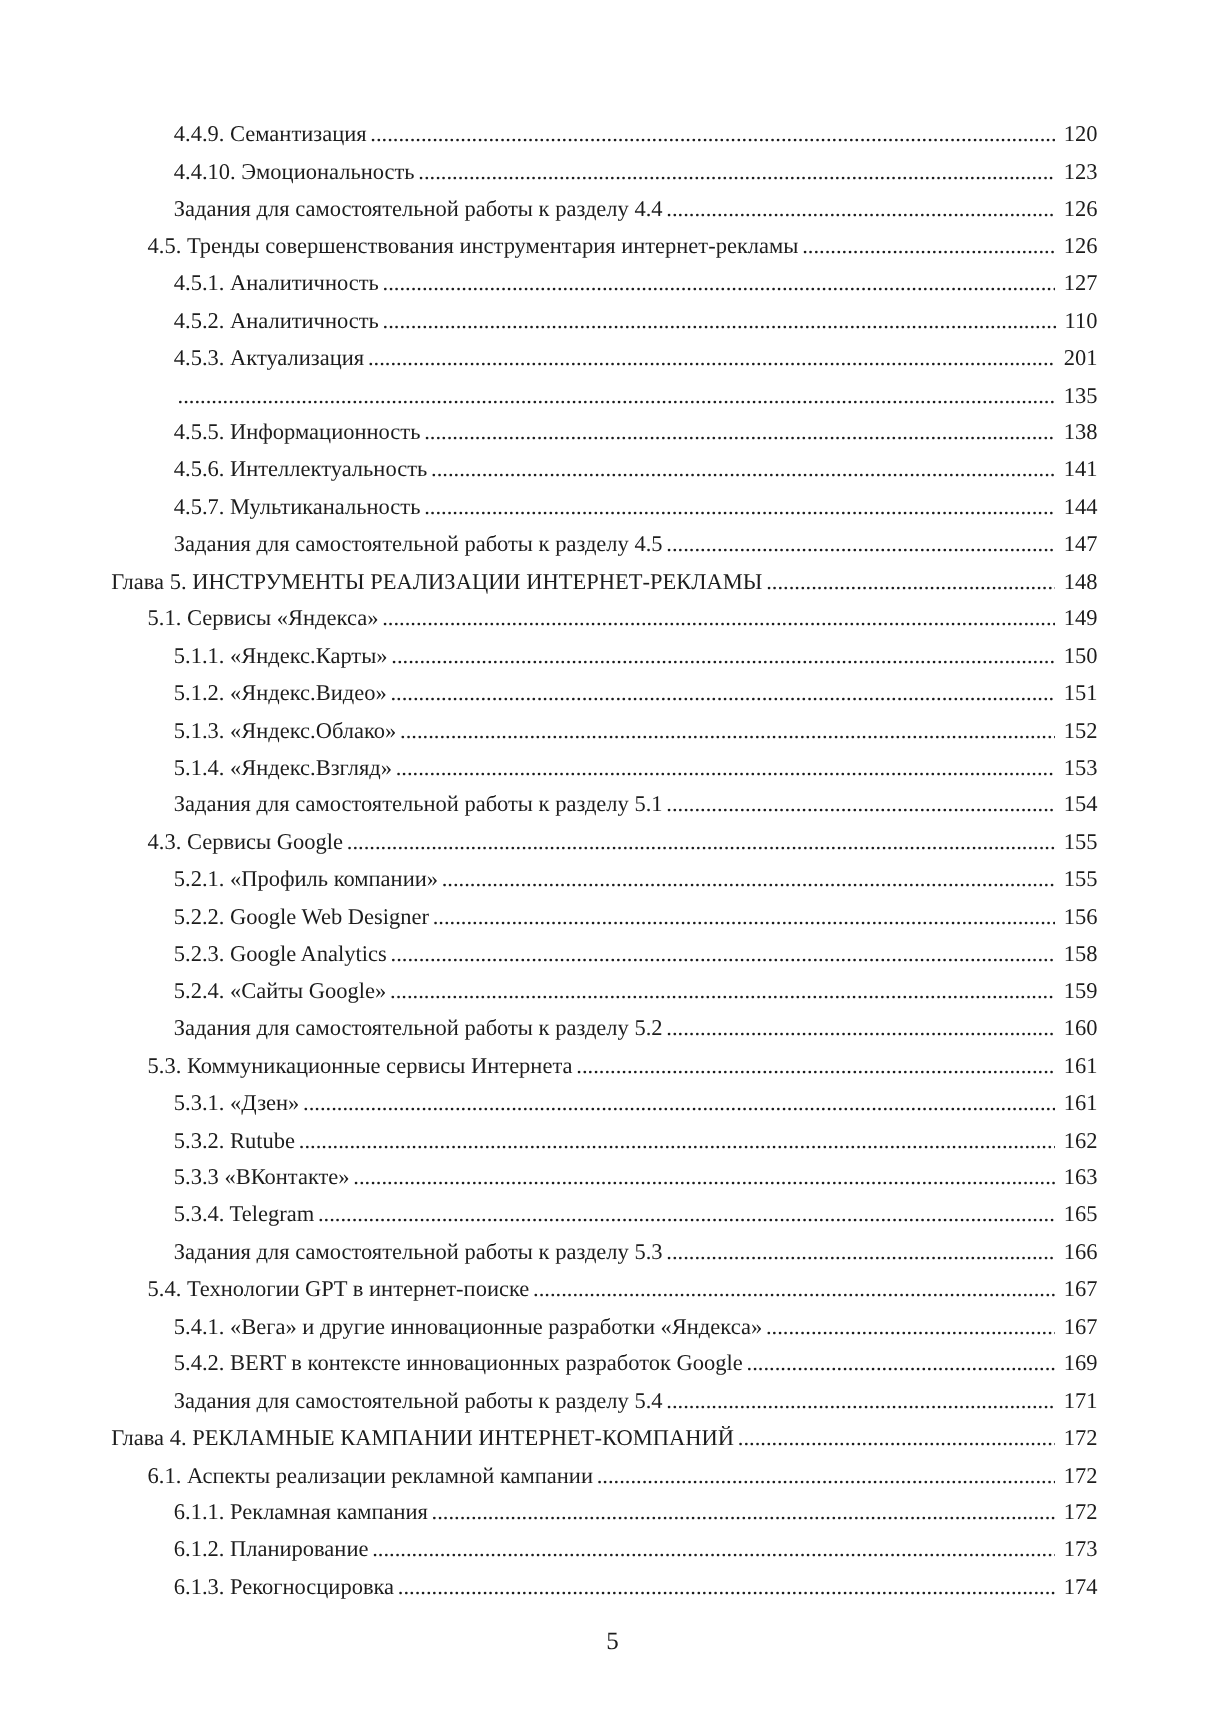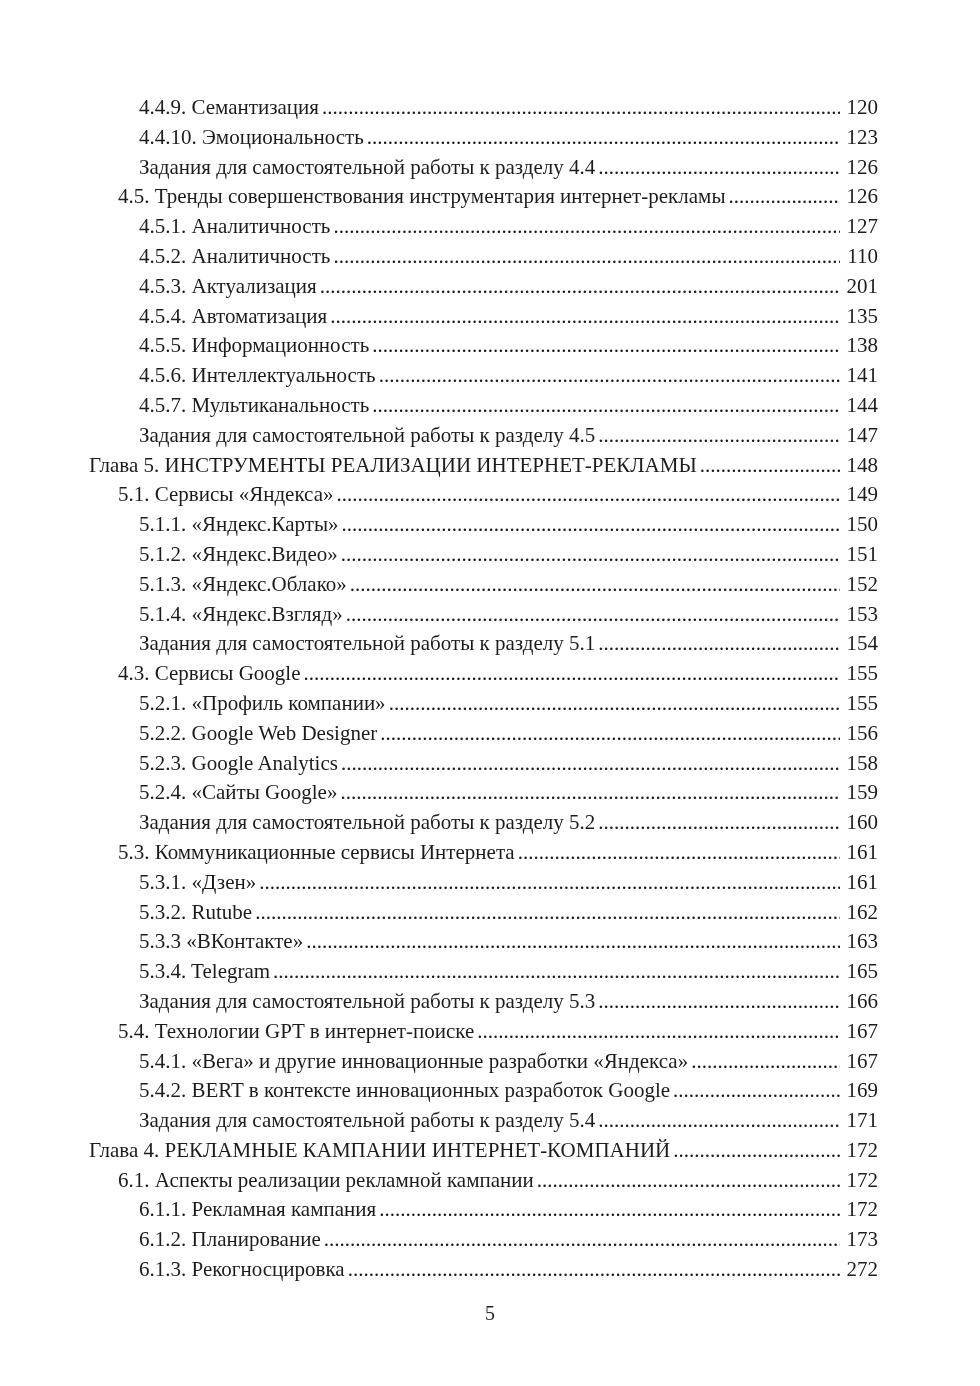--- a/index.html
+++ b/index.html
@@ -25,21 +25,21 @@
   .toc {
     position: absolute;
     top: 93px;
     left: 89px;
     right: 102px;
   }
   .toc-row {
     display: flex;
     align-items: flex-end;
     line-height: 29.8px;
-    font-size: 21px;
+    font-size: 18px;
     white-space: nowrap;
   }
   .toc-row.lvl0 { padding-left: 0; }
   .toc-row.lvl1 { padding-left: 29px; }
   .toc-row.lvl2 { padding-left: 50px; }
   .toc-label {
     white-space: nowrap;
     flex: 0 0 auto;
   }
   .toc-dots {
@@ -100,21 +100,20 @@
         <span class="toc-label">4.5.2. Аналитичность</span>
         <span class="toc-dots"></span>
         <span class="toc-page">110</span>
       </div>
       <div class="toc-row lvl2">
         <span class="toc-label">4.5.3. Актуализация</span>
         <span class="toc-dots"></span>
         <span class="toc-page">201</span>
       </div>
       <div class="toc-row lvl2">
-        <span class="toc-label">4.5.4. Автоматизация</span>
         <span class="toc-dots"></span>
         <span class="toc-page">135</span>
       </div>
       <div class="toc-row lvl2">
         <span class="toc-label">4.5.5. Информационность</span>
         <span class="toc-dots"></span>
         <span class="toc-page">138</span>
       </div>
       <div class="toc-row lvl2">
         <span class="toc-label">4.5.6. Интеллектуальность</span>
@@ -262,17 +261,17 @@
         <span class="toc-page">172</span>
       </div>
       <div class="toc-row lvl2">
         <span class="toc-label">6.1.2. Планирование</span>
         <span class="toc-dots"></span>
         <span class="toc-page">173</span>
       </div>
       <div class="toc-row lvl2">
         <span class="toc-label">6.1.3. Рекогносцировка</span>
         <span class="toc-dots"></span>
-        <span class="toc-page">272</span>
+        <span class="toc-page">174</span>
       </div>
     </div>
   <div class="footer">5</div>
 </div>
 
 </body></html>

